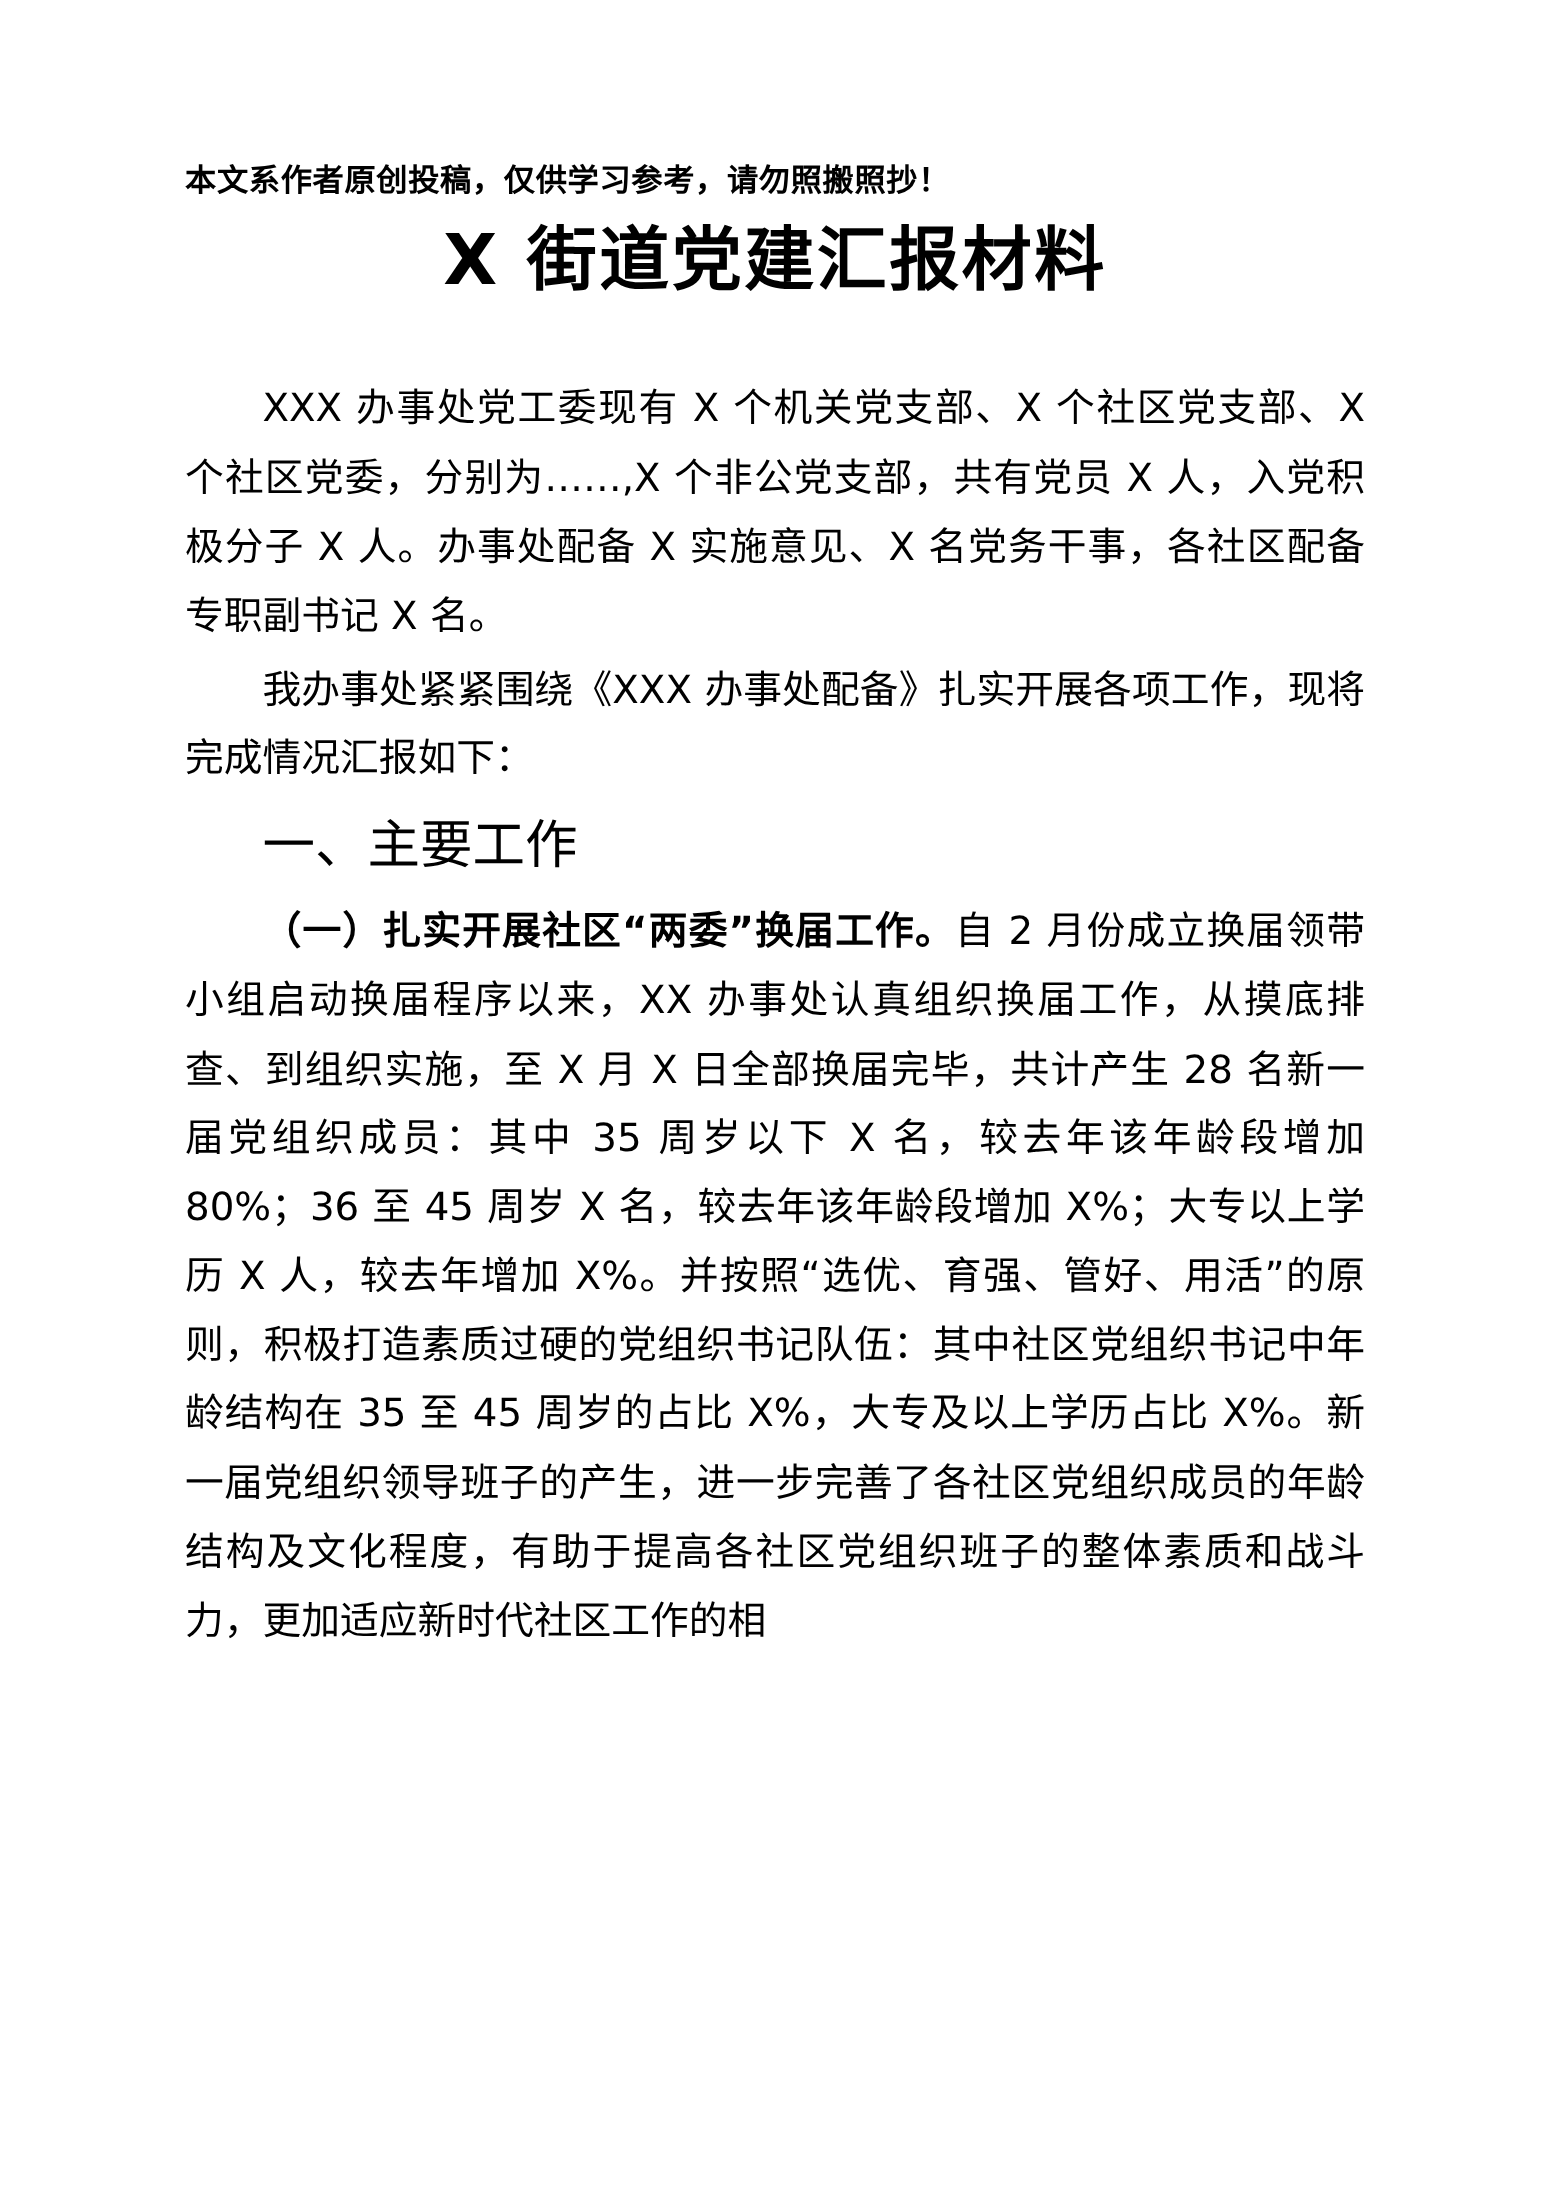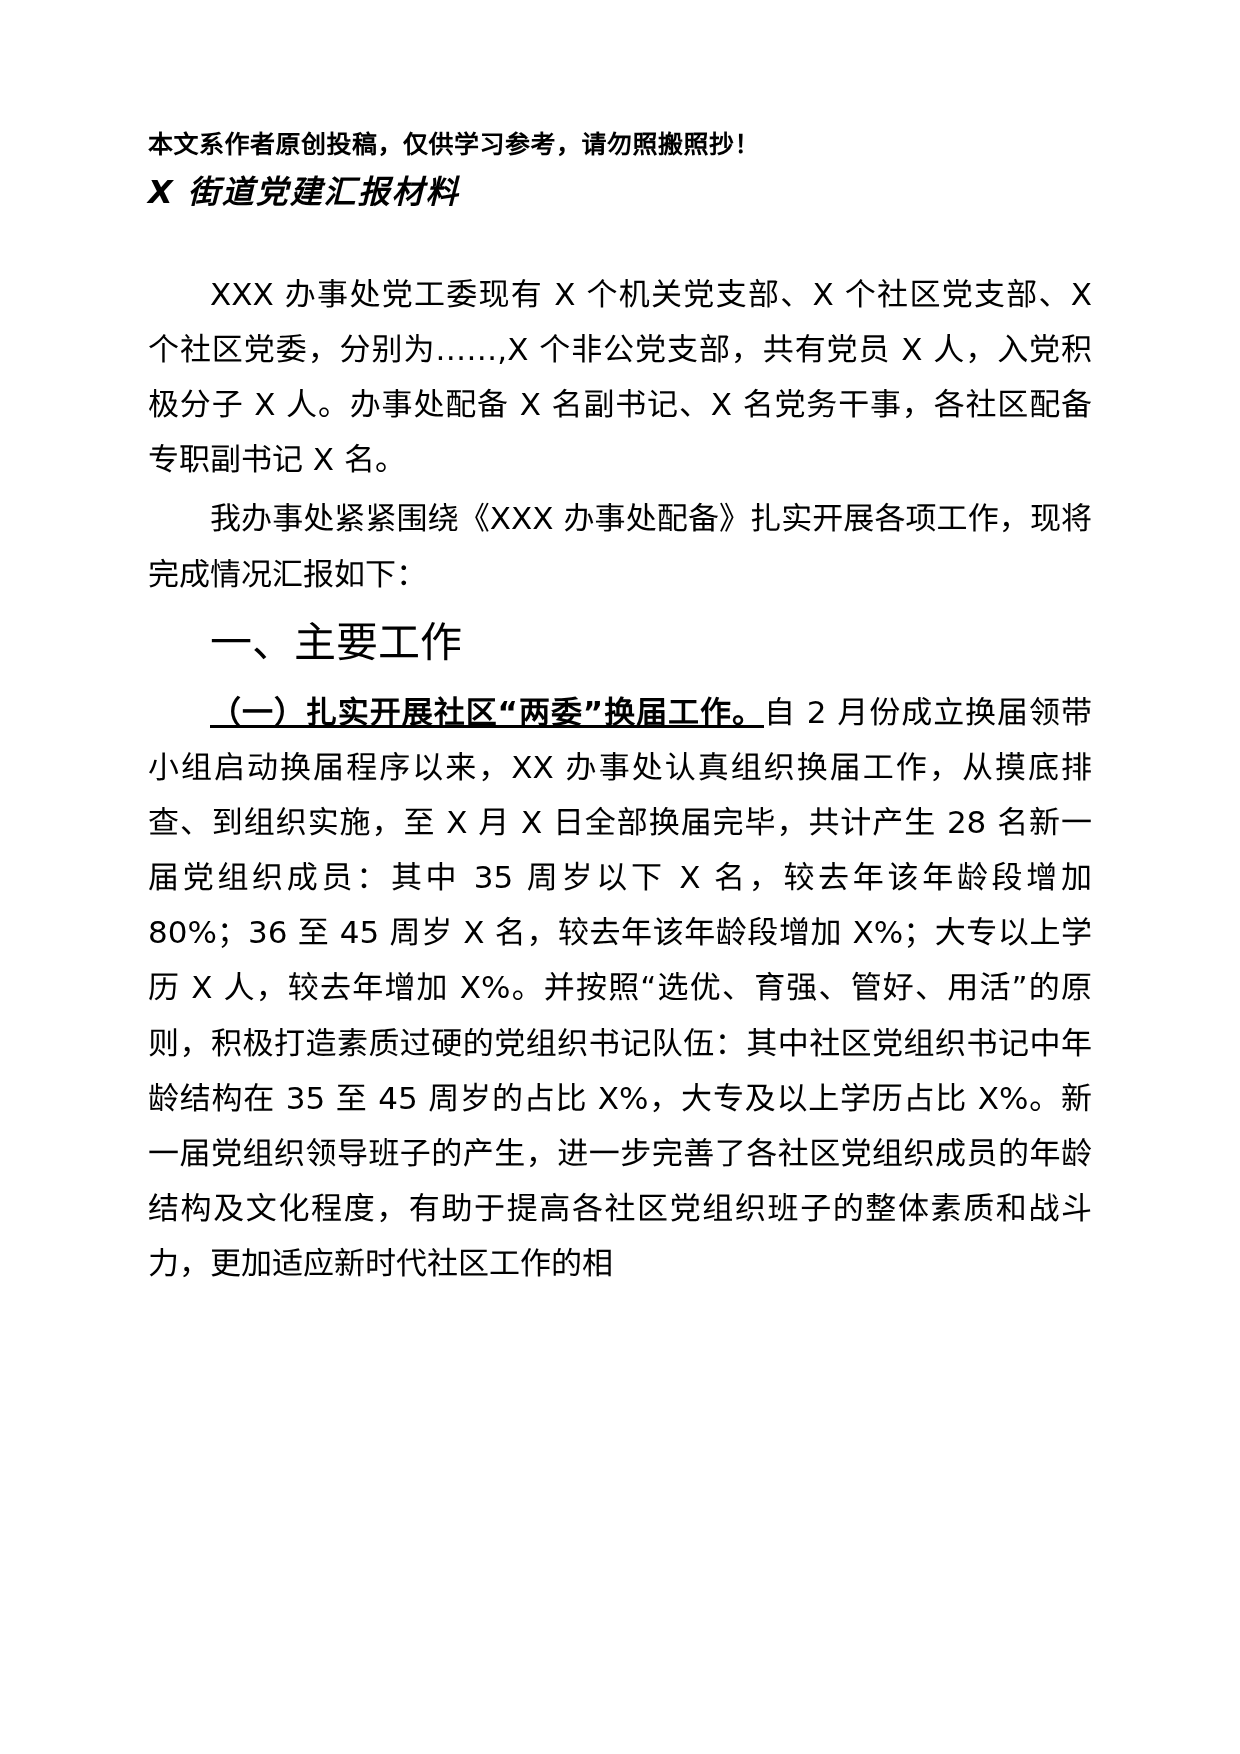--- a/index.html
+++ b/index.html
@@ -24,59 +24,58 @@
   }
   .notice {
     font-size: 25px;
     font-weight: bold;
     letter-spacing: 0.5px;
     line-height: 1.2;
     margin: 0 0 0 0;
     color: #000;
   }
   .doc-title {
-    font-size: 32px;
+    text-align: center;
+    font-size: 56px;
     font-weight: bold;
     letter-spacing: 2px;
     line-height: 1.4;
     margin: 10px 0 52px 0;
-    font-style: italic;
   }
   .para {
     font-size: 31px;
     line-height: 1.78;
     text-align: justify;
     text-justify: inter-ideograph;
     margin: 0 0 4px 0;
     text-indent: 62px;
   }
   .para b {
     font-weight: bold;
-    text-decoration: underline;
   }
   .section-head {
     font-size: 42px;
     line-height: 1.78;
     margin: 0 0 4px 0;
     text-indent: 62px;
   }
   .subsection-lead {
     font-weight: bold;
   }
 </style>
 </head>
 <body>
 
 <div class="page">
 
   <div class="notice">本文系作者原创投稿，仅供学习参考，请勿照搬照抄！</div>
 
   <h1 class="doc-title">X 街道党建汇报材料</h1>
 
-  <p class="para">XXX 办事处党工委现有 X 个机关党支部、X 个社区党支部、X 个社区党委，分别为……,X 个非公党支部，共有党员 X 人，入党积极分子 X 人。办事处配备 X 名副书记、X 名党务干事，各社区配备专职副书记 X 名。</p>
+  <p class="para">XXX 办事处党工委现有 X 个机关党支部、X 个社区党支部、X 个社区党委，分别为……,X 个非公党支部，共有党员 X 人，入党积极分子 X 人。办事处配备 X 实施意见、X 名党务干事，各社区配备专职副书记 X 名。</p>
 
   <p class="para">我办事处紧紧围绕《XXX 办事处配备》扎实开展各项工作，现将完成情况汇报如下：</p>
 
   <p class="section-head">一、主要工作</p>
 
   <p class="para">
     <b class="subsection-lead">（一）扎实开展社区“两委”换届工作。</b><span>自 2 月份成立换届领带小组启动换届程序以来，XX 办事处认真组织换届工作，从摸底排查、到组织实施，至 X 月 X 日全部换届完毕，共计产生 28 名新一届党组织成员：其中 35 周岁以下 X 名，较去年该年龄段增加 80%；36 至 45 周岁 X 名，较去年该年龄段增加 X%；大专以上学历 X 人，较去年增加 X%。并按照“选优、育强、管好、用活”的原则，积极打造素质过硬的党组织书记队伍：其中社区党组织书记中年龄结构在 35 至 45 周岁的占比 X%，大专及以上学历占比 X%。新一届党组织领导班子的产生，进一步完善了各社区党组织成员的年龄结构及文化程度，有助于提高各社区党组织班子的整体素质和战斗力，更加适应新时代社区工作的相</span>
   </p>
 
 </div>

